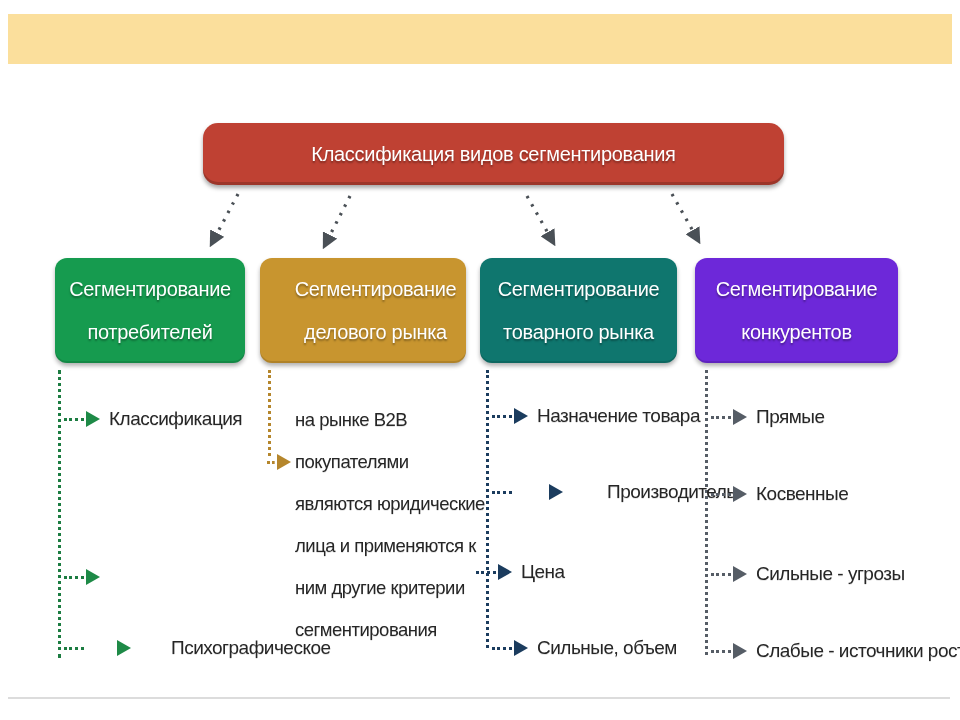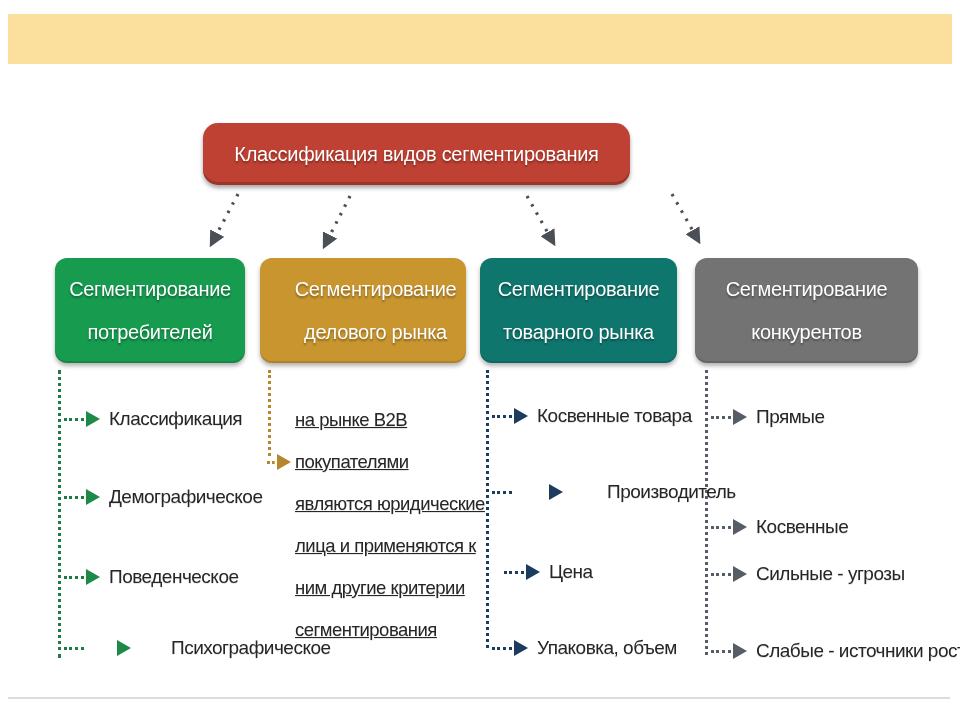--- a/index.html
+++ b/index.html
@@ -4,41 +4,41 @@
 <style>
   html,body{margin:0;padding:0;background:#ffffff;}
   #stage{
     position:relative;width:960px;height:720px;overflow:hidden;background:#ffffff;
     font-family:"Liberation Sans",sans-serif;
   }
   
   .banner{position:absolute;left:8px;top:14px;width:944px;height:50px;background:#FBDF9C;}
   
   .hdr{
-    position:absolute;left:203px;top:123px;width:427px;height:62px;
+    position:absolute;left:203px;top:123px;width:581px;height:62px;
     background:#BF4133;border-radius:15px;
     box-shadow:0 3px 4px rgba(0,0,0,.35), inset 0 -3px 0 rgba(0,0,0,.18);
     display:flex;align-items:center;justify-content:center;
     color:#ffffff;font-size:20px;letter-spacing:-0.3px;
     text-shadow:0 2px 2px rgba(0,0,0,.35);
   }
   
   .arrows{position:absolute;left:0;top:0;pointer-events:none;}
   
   .box{
     position:absolute;top:258px;height:105px;border-radius:12px;
     box-shadow:0 3px 4px rgba(0,0,0,.3), inset 0 -2px 0 rgba(0,0,0,.12);
     display:flex;align-items:center;justify-content:center;text-align:center;
     color:#ffffff;font-size:20px;line-height:2.15;letter-spacing:-0.3px;
     text-shadow:0 2px 2px rgba(0,0,0,.35);padding:0 14px;box-sizing:border-box;
   }
   .box.b0{left:55px;width:190px;background:#169B4F;}
   .box.b1{left:260px;width:206px;background:#C8952F;padding-left:39px;}
   .box.b2{left:480px;width:197px;background:#0f766e;}
-  .box.b3{left:695px;width:223px;background:#737373;}
+  .box.b3{left:695px;width:203px;background:#6d28d9;}
   
   .vline{position:absolute;width:0;}
   .vline.c0{left:58px;top:370px;height:288px;border-left:3px dotted #1C7C41;}
   .vline.c1{left:268px;top:370px;height:86px;border-left:3px dotted #B5862C;}
   .vline.c2{left:486px;top:370px;height:278px;border-left:3px dotted #1B3C5E;}
   .vline.c3{left:705px;top:370px;height:285px;border-left:3px dotted #565D66;}
   
   .item{position:absolute;display:flex;align-items:center;height:26px;}
   .leader{width:20px;height:0;margin-right:2px;}
   .c0 .leader{border-top:3px dotted #1C7C41;}
@@ -50,30 +50,30 @@
   .c1 .tri{border-left:14px solid #B5862C;}
   .c2 .tri{border-left:14px solid #1B3C5E;}
   .c3 .tri{border-left:14px solid #565D66;}
   .lbl{
     font-size:19px;color:#262626;white-space:nowrap;letter-spacing:-0.5px;
     text-shadow:0 1px 0 rgba(0,0,0,.10);
   }
   
   .g0{left:64px;top:406px;} .g1{left:64px;top:484px;} .g2{left:64px;top:564px;} .g3{left:64px;top:635px;gap:31px;}
   
-  .p0{left:492px;top:403px;} .p1{left:492px;top:479px;gap:35px;} .p2{left:504px;top:559px;text-align:center;} .p3{left:492px;top:635px;}
+  .p0{left:492px;top:403px;} .p1{left:492px;top:479px;gap:35px;} .p2{left:476px;top:559px;text-align:center;} .p3{left:492px;top:635px;}
   
-  .k0{left:711px;top:404px;} .k1{left:711px;top:481px;margin-top:33px;} .k2{left:711px;top:561px;} .k3{left:711px;top:638px;}
+  .k0{left:711px;top:404px;} .k1{left:711px;top:481px;} .k2{left:711px;top:561px;} .k3{left:711px;top:638px;}
   
   .note-bullet{left:267px;top:449px;}
   .note-bullet .leader{width:8px;}
   .note{
     position:absolute;left:295px;top:399px;width:200px;
     font-size:18.5px;line-height:42px;color:#262626;letter-spacing:-0.5px;
-    white-space:pre-line;text-shadow:0 1px 0 rgba(0,0,0,.10);text-decoration:underline;
+    white-space:pre-line;text-shadow:0 1px 0 rgba(0,0,0,.10);
   }
   
   .footline{position:absolute;left:8px;top:697px;width:942px;height:2px;background:#DCDCDC;}
 </style>
 </head>
 <body>
 
 <div id="stage">
 
   <div class="banner"></div>
@@ -112,29 +112,23 @@
   <div class="vline c0"></div>
   <div class="vline c1"></div>
   <div class="vline c2"></div>
   <div class="vline c3"></div>
 
   <div class="item c0 g0">
     <span class="leader"></span>
     <span class="tri"></span>
     <span class="lbl">Классификация</span>
   </div>
-  <div class="item c0 g1">
-    <span class="leader"></span>
-    <span class="tri"></span>
-    <span class="lbl">Демографическое</span>
-  </div>
   <div class="item c0 g2">
     <span class="leader"></span>
     <span class="tri"></span>
-    <span class="lbl">Поведенческое</span>
   </div>
   <div class="item c0 g3">
     <span class="leader"></span>
     <span class="tri"></span>
     <span class="lbl">Психографическое</span>
   </div>
 
   <div class="item c1 note-bullet">
     <span class="leader"></span>
     <span class="tri"></span>
@@ -142,36 +136,36 @@
   <div class="note">на рынке B2B
 покупателями
 являются юридические
 лица и применяются  к
 ним другие критерии
 сегментирования</div>
 
   <div class="item c2 p0">
     <span class="leader"></span>
     <span class="tri"></span>
-    <span class="lbl">Косвенные товара</span>
+    <span class="lbl">Назначение товара</span>
   </div>
   <div class="item c2 p1">
     <span class="leader"></span>
     <span class="tri"></span>
     <span class="lbl">Производитель</span>
   </div>
   <div class="item c2 p2">
     <span class="leader"></span>
     <span class="tri"></span>
     <span class="lbl">Цена</span>
   </div>
   <div class="item c2 p3">
     <span class="leader"></span>
     <span class="tri"></span>
-    <span class="lbl">Упаковка, объем</span>
+    <span class="lbl">Сильные, объем</span>
   </div>
 
   <div class="item c3 k0">
     <span class="leader"></span>
     <span class="tri"></span>
     <span class="lbl">Прямые</span>
   </div>
   <div class="item c3 k1">
     <span class="leader"></span>
     <span class="tri"></span>

